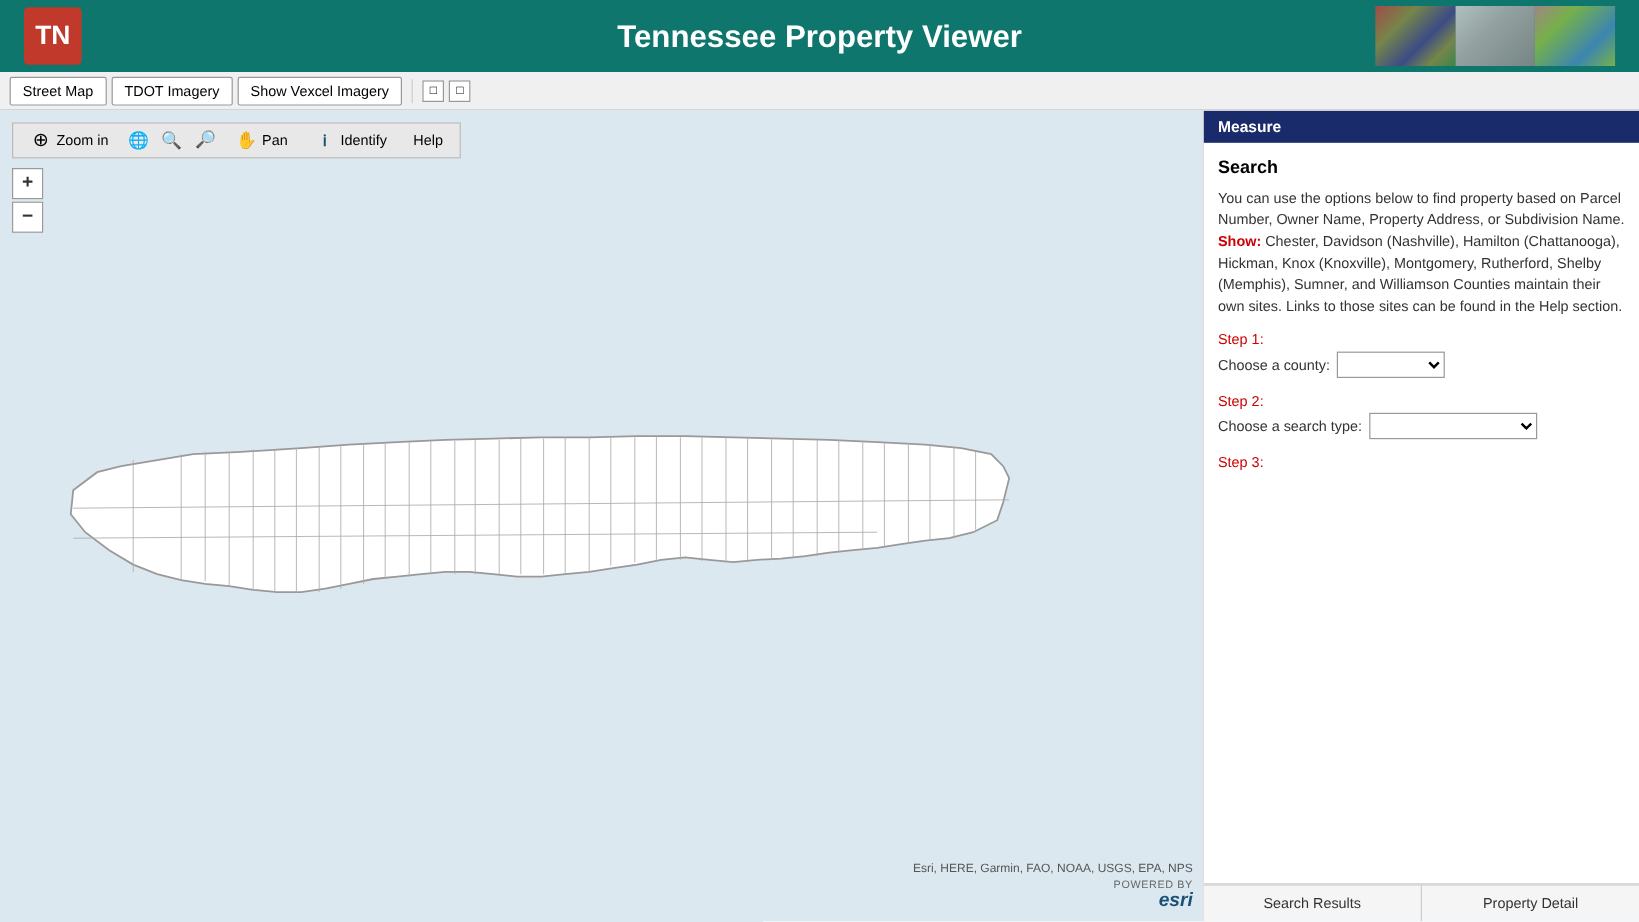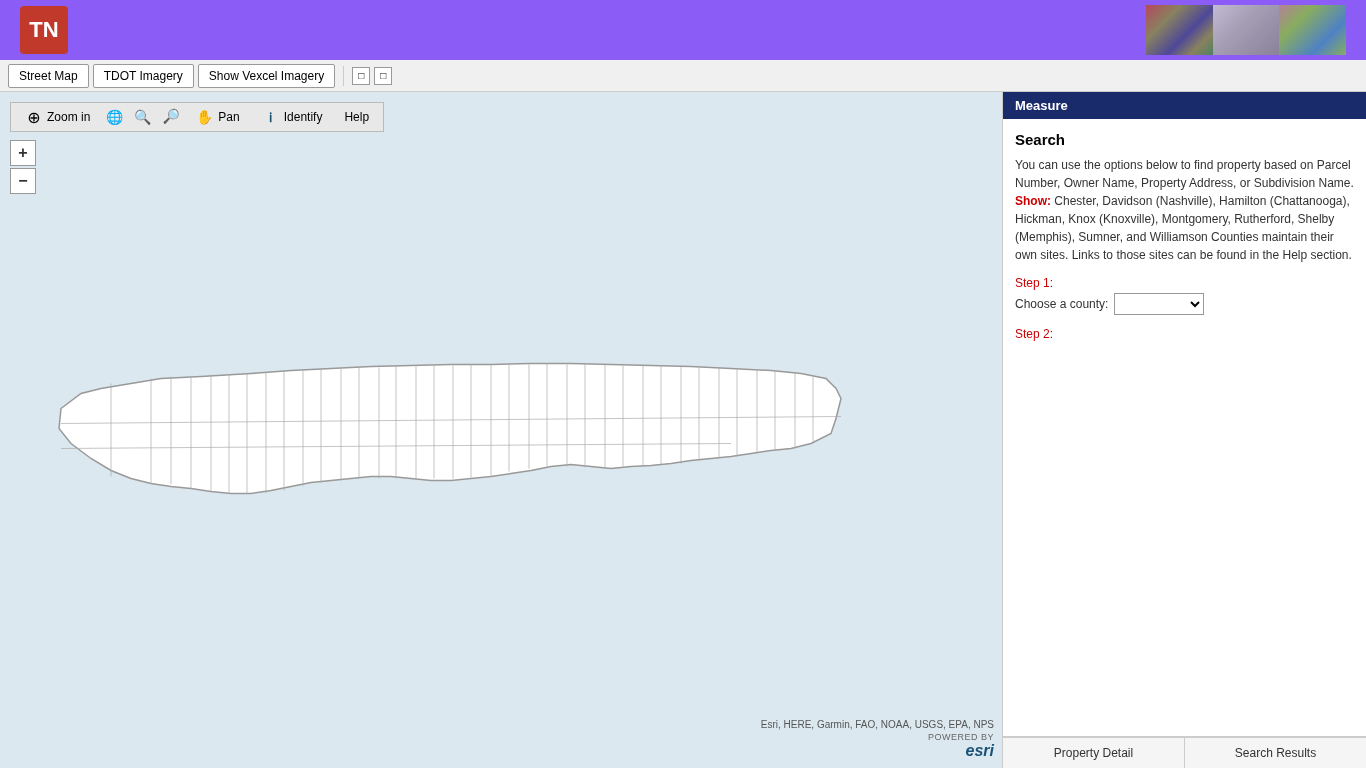--- a/index.html
+++ b/index.html
@@ -1,20 +1,20 @@
 <!DOCTYPE html>
 <html><head>
   <meta charset="utf-8">
   <style>
     * { margin: 0; padding: 0; box-sizing: border-box; }
     body { font-family: Arial, sans-serif; font-size: 13px; width: 1366px; height: 768px; overflow: hidden; display: flex; flex-direction: column; }
 
     
     #header {
-      background-color: #8b5cf6;
+      background-color: #0f766e;
       display: flex;
       align-items: center;
       padding: 0 20px;
       height: 60px;
       position: relative;
     }
     #tn-logo {
       background-color: #c0392b;
       color: white;
       font-size: 22px;
@@ -254,20 +254,21 @@
       background: #dce8f0;
     }
   </style>
 </head>
 <body>
 
 <div id="header">
   <div id="tn-logo">
     <span>TN</span>
   </div>
+  <div id="header-title">Tennessee Property Viewer</div>
   <div id="header-imagery">
     <div class="header-img-block" style="background: linear-gradient(135deg, #b44 0%, #884 30%, #448 60%, #884 80%, #484 100%);"></div>
     <div class="header-img-block" style="background: linear-gradient(135deg, #ccc 0%, #aaa 40%, #888 100%);"></div>
     <div class="header-img-block" style="background: linear-gradient(135deg, #b88 0%, #8b4 30%, #48b 70%, #8b4 100%);"></div>
   </div>
 </div>
 
 <div id="toolbar">
   <button class="toolbar-btn">Street Map</button>
   <button class="toolbar-btn">TDOT Imagery</button>
@@ -450,26 +451,33 @@
 
       <div class="step-label">Step 1:</div>
       <div class="step-row">
         <span class="step-row-label">Choose a county:</span>
         <select id="county-select" class="step-select">
           <option value=""></option>
         </select>
       </div>
 
       <div class="step-label">Step 2:</div>
-
+      <div class="step-row">
+        <span class="step-row-label">Choose a search type:</span>
+        <select id="search-type-select" class="step-select">
+          <option value=""></option>
+        </select>
+      </div>
+
+      <div class="step-label">Step 3:</div>
     </div>
 
     <div id="bottom-tabs">
       <div class="bottom-tab">
+        <span>Search Results</span>
+      </div>
+      <div class="bottom-tab">
         <span>Property Detail</span>
       </div>
-      <div class="bottom-tab">
-        <span>Search Results</span>
-      </div>
     </div>
   </div>
 
 </div>
 
 </body></html>

